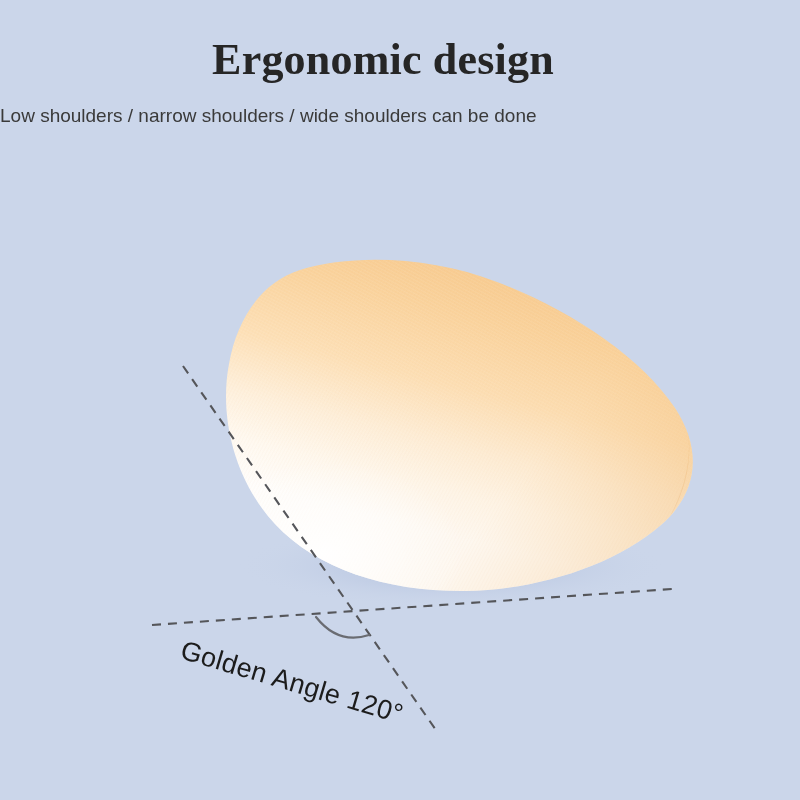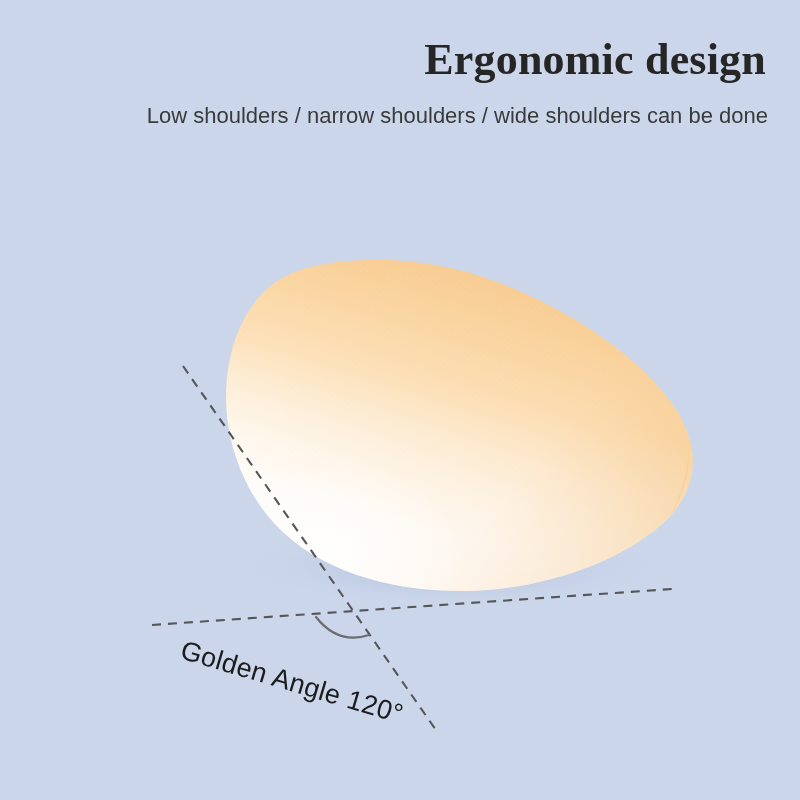--- a/index.html
+++ b/index.html
@@ -17,38 +17,38 @@
     width: 800px;
     height: 800px;
     background: #cbd6ea;
     overflow: hidden;
   }
   #headline {
     position: absolute;
     left: 0;
     top: 34px;
     width: 766px;
-    text-align: right;
+    text-align: center;
     font-family: "Liberation Serif", serif;
     font-weight: bold;
     font-size: 44px;
     line-height: 52px;
     letter-spacing: 0.2px;
     color: #262626;
     white-space: nowrap;
   }
   #subhead {
     position: absolute;
     left: 0;
     top: 104px;
     width: 768px;
-    text-align: right;
+    text-align: left;
     font-family: "Liberation Sans", sans-serif;
     font-weight: 400;
-    font-size: 22px;
+    font-size: 19px;
     line-height: 24px;
     color: #3a3a3a;
     white-space: nowrap;
   }
   #art {
     position: absolute;
     left: 0;
     top: 0;
     width: 800px;
     height: 800px;

